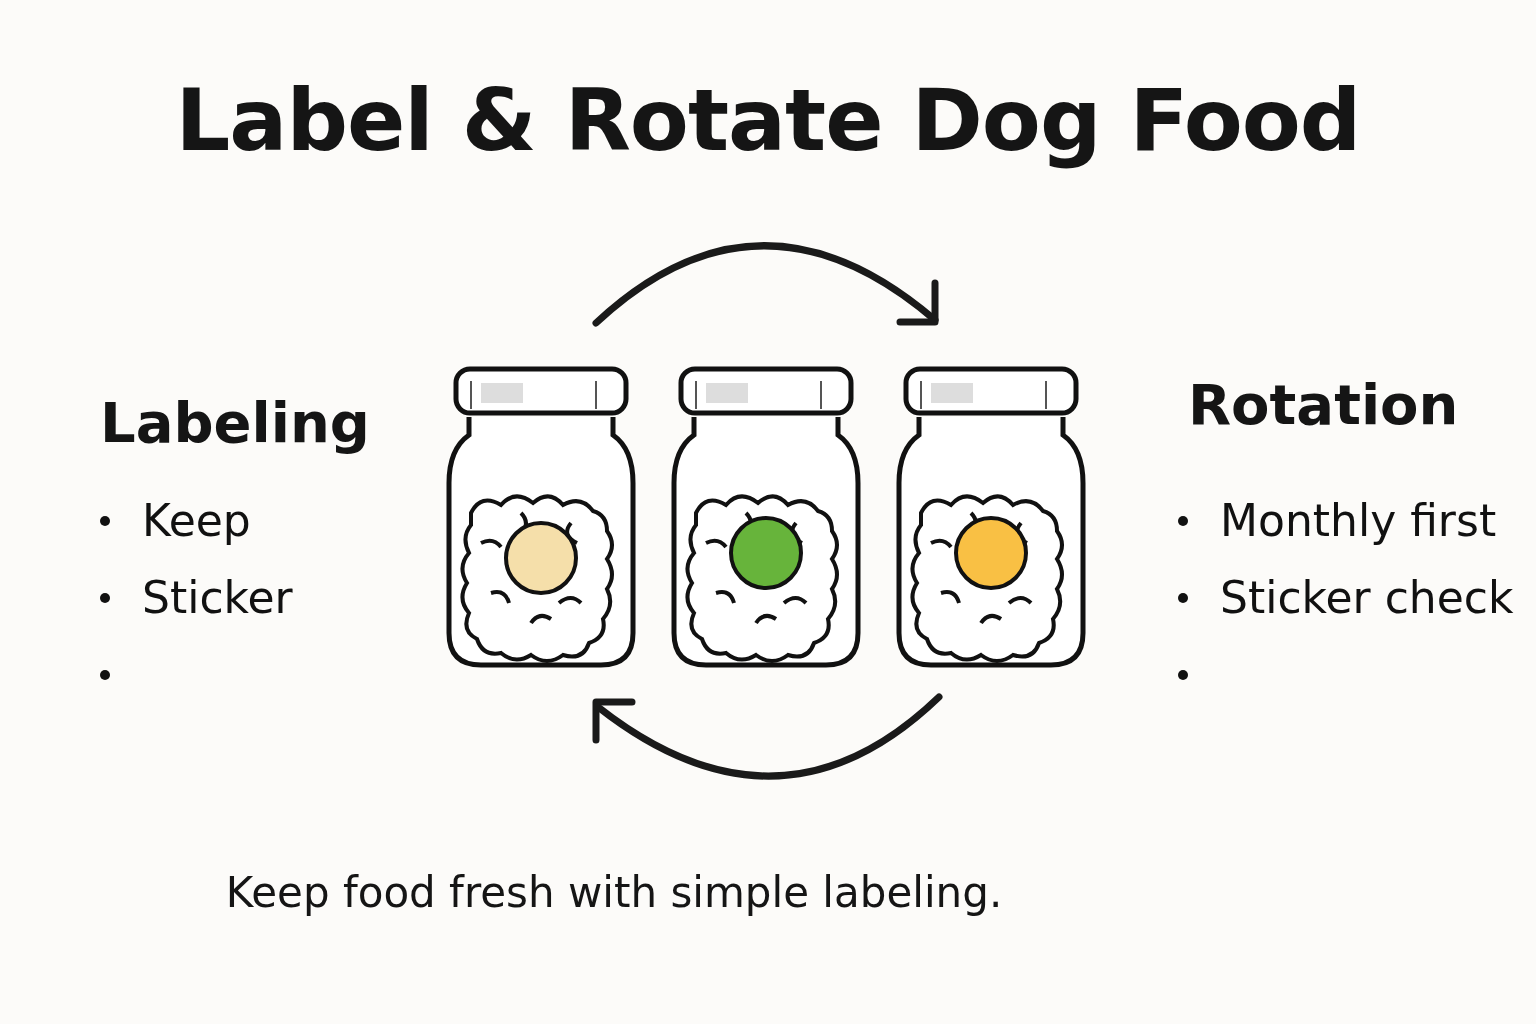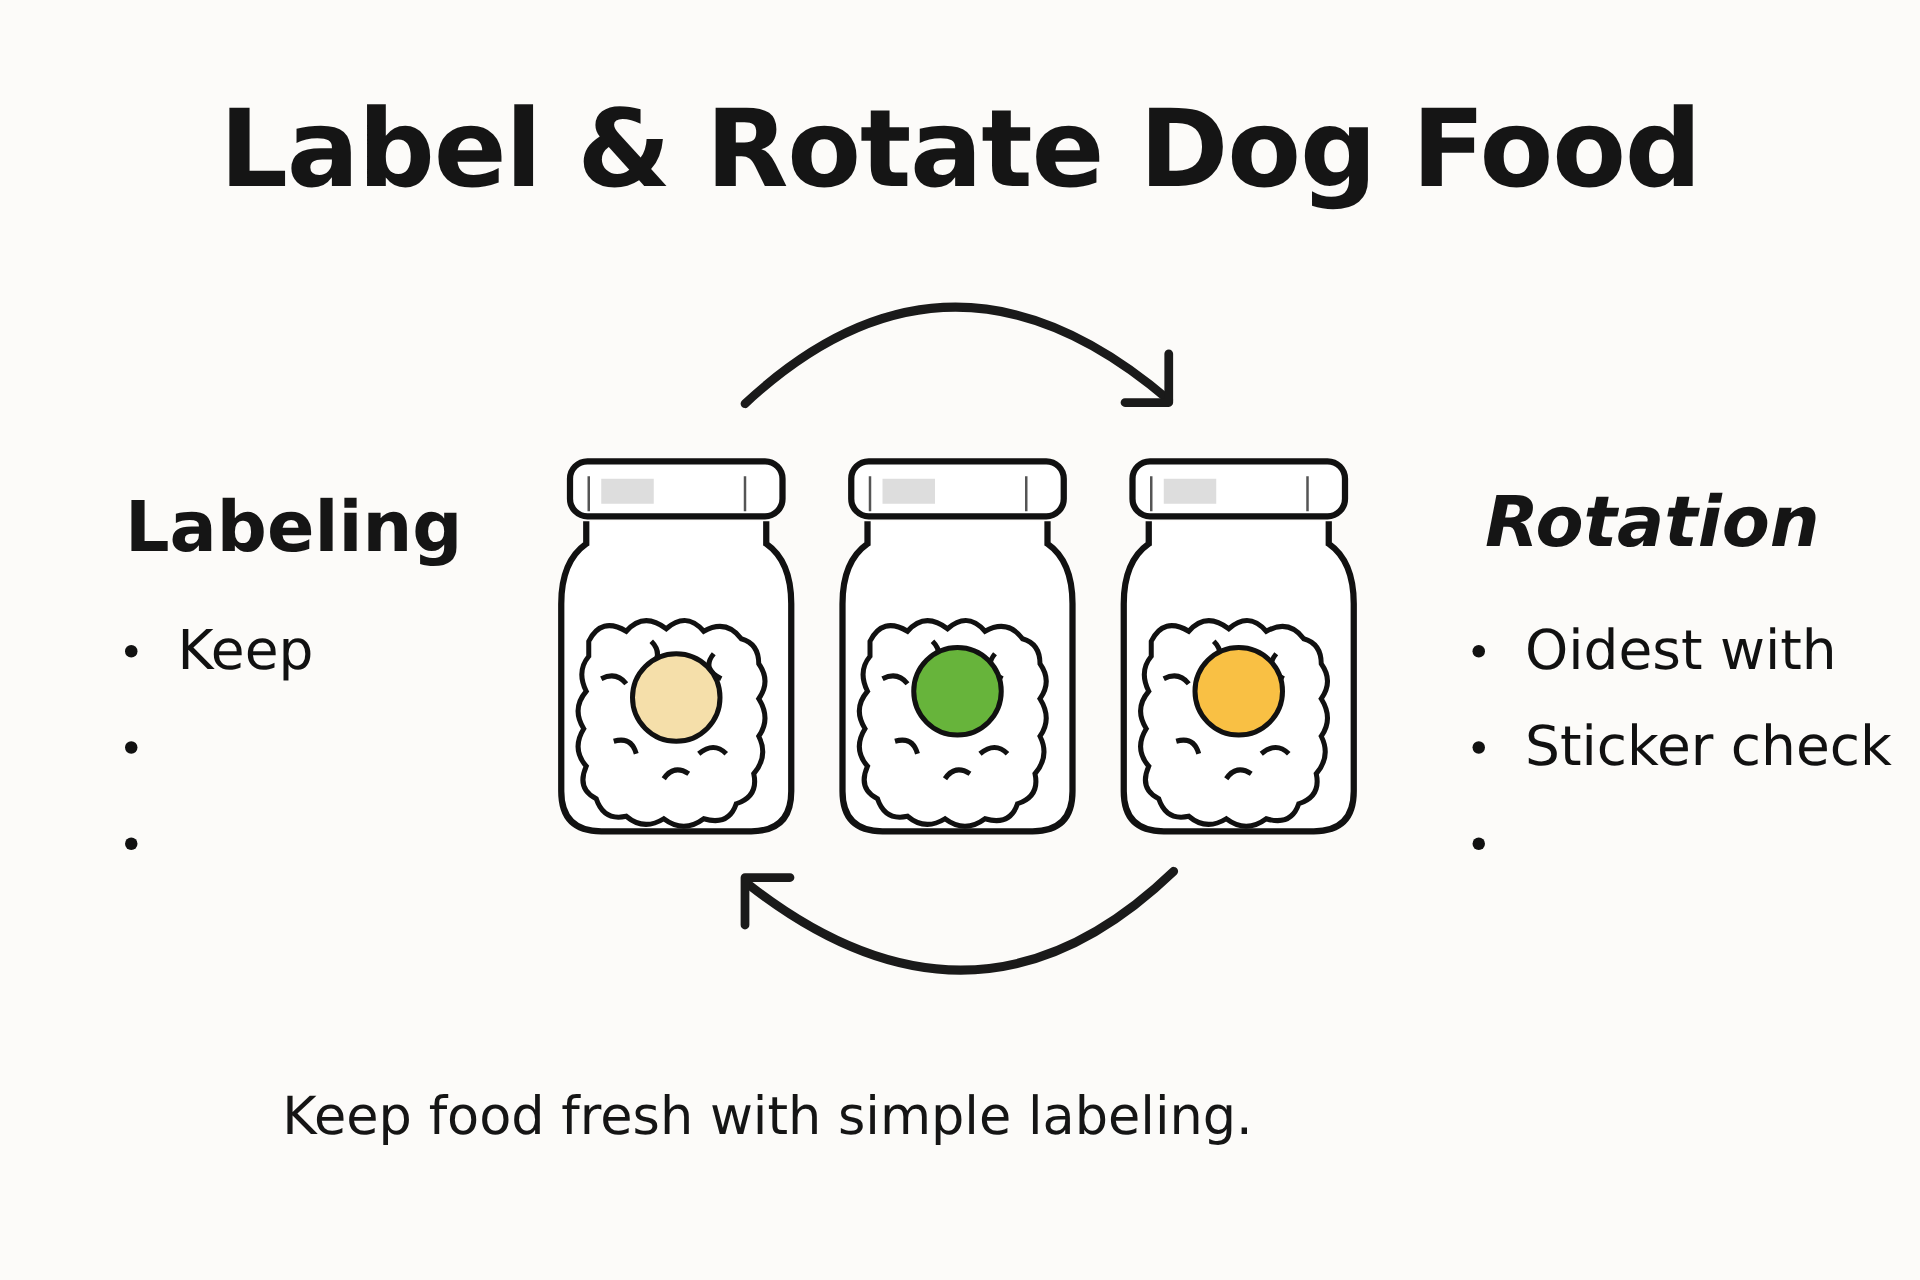--- a/index.html
+++ b/index.html
@@ -18,31 +18,32 @@
 <div class="title">Label &amp; Rotate Dog Food</div>
 
 <div class="heading" style="left:100px; top:390px;">Labeling</div>
 <ul class="list" style="left:100px; top:482px;">
   <li>
       <span class="bullet"></span>
       <span>Keep</span>
     </li>
   <li>
       <span class="bullet"></span>
+      <span>Sticker</span>
     </li>
   <li>
       <span class="bullet"></span>
     </li>
 </ul>
 
-<div class="heading" style="left:1188px; top:386px;font-style:italic;">Rotation</div>
+<div class="heading" style="left:1188px; top:372px;">Rotation</div>
 <ul class="list" style="left:1178px; top:482px;">
   <li>
       <span class="bullet"></span>
-      <span>Oidest with</span>
+      <span>Monthly first</span>
     </li>
   <li>
       <span class="bullet"></span>
       <span>Sticker check</span>
     </li>
   <li>
       <span class="bullet"></span>
     </li>
 </ul>
 

